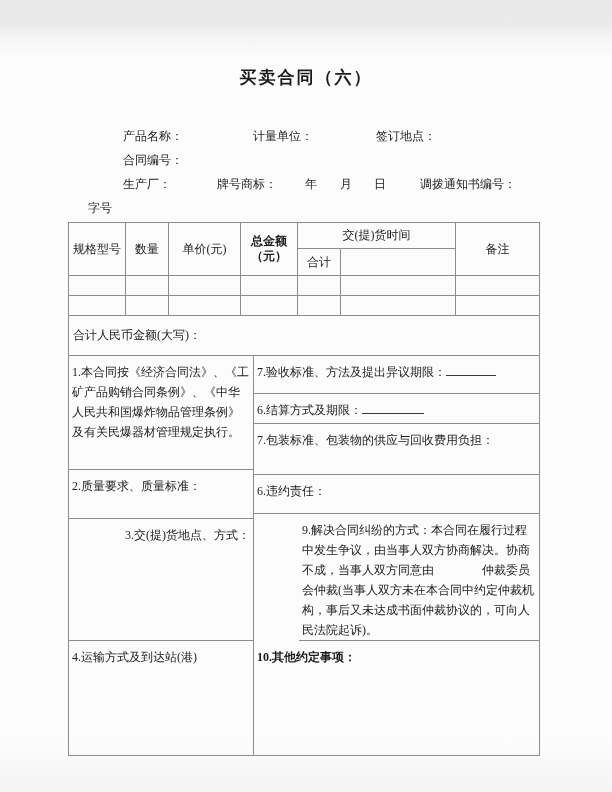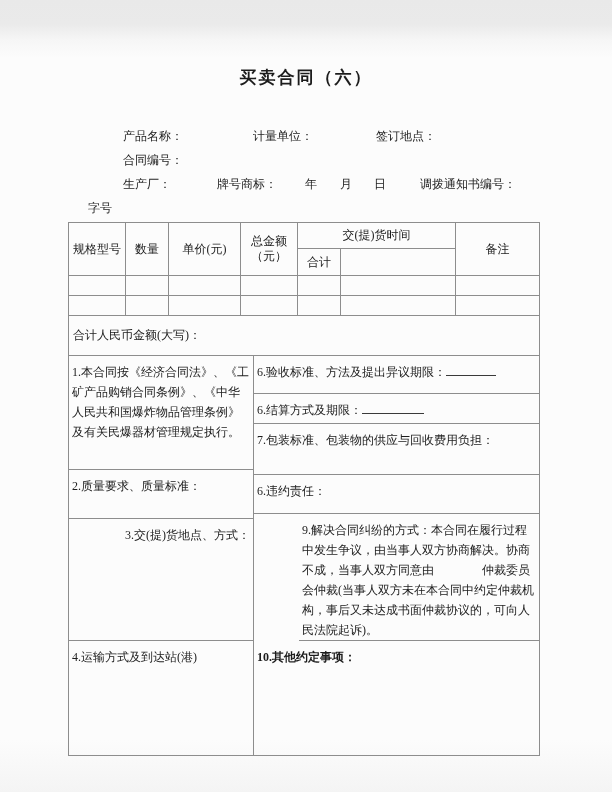--- a/index.html
+++ b/index.html
@@ -38,21 +38,21 @@
     padding:6px 3px 0 3px; line-height:20px; font-size:12px;
     border-bottom:1px solid #8d8d8d; overflow:hidden;
   }
   .col-l .term:last-child, .col-r .term:last-child { border-bottom:none; }
   .tl0 { height:114px; } .tl1 { height:49px; } .tl2 { height:122px;text-align:right; } .tl3 { height:114px; }
   .tr0 { height:38px; }  .tr1 { height:30px; } .tr2 { height:51px; }  .tr3 { height:39px; }
   .tr4 { height:127px;margin-left:45px; } .tr5 { height:114px;font-weight:bold; }
 
   .uline { display:inline-block; border-bottom:1px solid #3a3a3a; height:0; vertical-align:baseline; }
   .u50 { width:50px; } .u62 { width:62px; }
-  .amt-line { line-height:15px; }
+  .amt-line { line-height:15px;font-weight:bold; }
 </style>
 </head>
 <body>
 
 <div class="page">
 
   <div class="title">买卖合同（六）</div>
 
   <span class="hf" style="left:123px; top:128px;">产品名称：</span>
   <span class="hf" style="left:253px; top:128px;">计量单位：</span>
@@ -116,21 +116,21 @@
       <tr>
         <td colspan="7" class="terms-cell">
           <div class="terms">
             <div class="col-l">
               <div class="term tl0"><span>1.本合同按《经济合同法》、《工矿产品购销合同条例》、《中华人民共和国爆炸物品管理条例》及有关民爆器材管理规定执行。</span></div>
               <div class="term tl1"><span>2.质量要求、质量标准：</span></div>
               <div class="term tl2"><span>3.交(提)货地点、方式：</span></div>
               <div class="term tl3"><span>4.运输方式及到达站(港)</span></div>
             </div>
             <div class="col-r">
-              <div class="term tr0"><span>6.验收标准、方法及提出异议期限：</span><span class="uline u50"></span></div>
+              <div class="term tr0"><span>7.验收标准、方法及提出异议期限：</span><span class="uline u50"></span></div>
               <div class="term tr1"><span>6.结算方式及期限：</span><span class="uline u62"></span></div>
               <div class="term tr2"><span>7.包装标准、包装物的供应与回收费用负担：</span></div>
               <div class="term tr3"><span>6.违约责任：</span></div>
               <div class="term tr4"><span>9.解决合同纠纷的方式：本合同在履行过程中发生争议，由当事人双方协商解决。协商不成，当事人双方同意由　　　　仲裁委员会仲裁(当事人双方未在本合同中约定仲裁机构，事后又未达成书面仲裁协议的，可向人民法院起诉)。</span></div>
               <div class="term tr5"><span>10.其他约定事项：</span></div>
             </div>
           </div>
         </td>
       </tr>
     </tbody>

